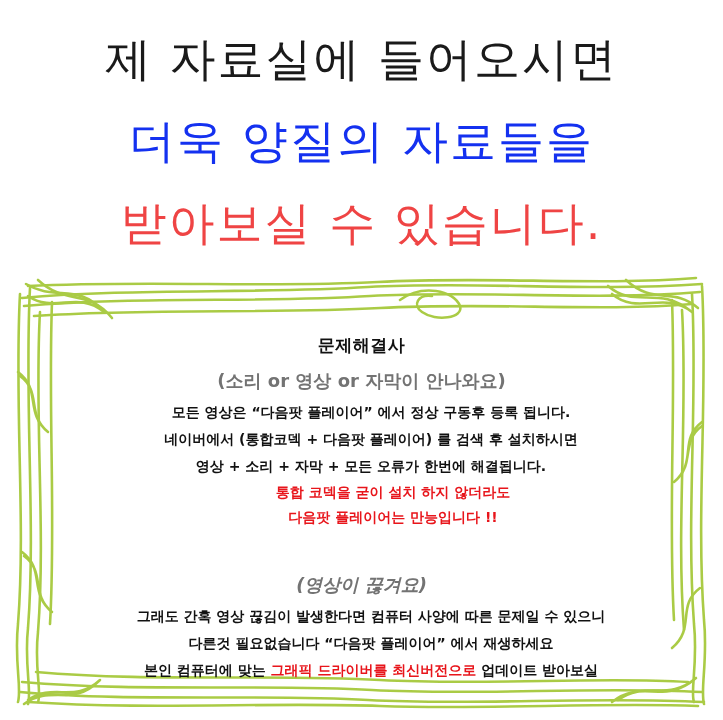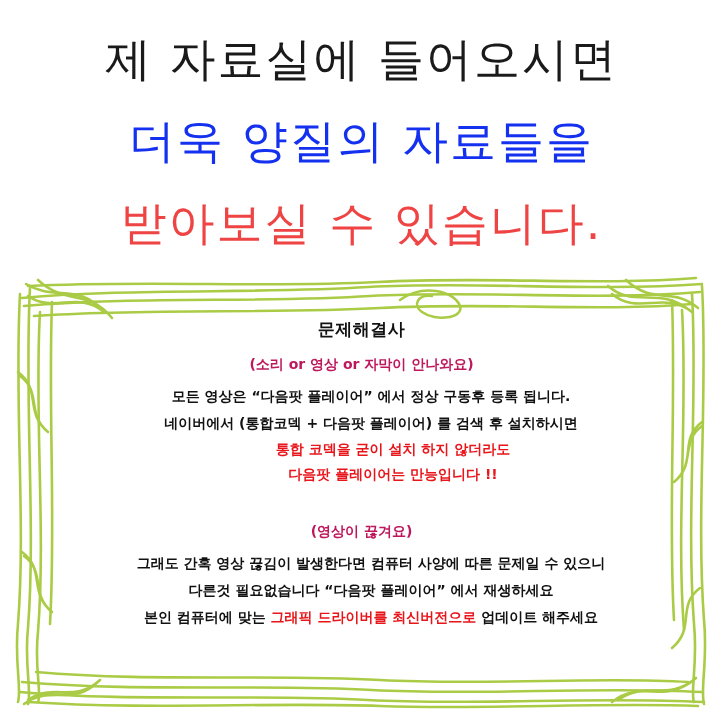--- a/index.html
+++ b/index.html
@@ -51,36 +51,36 @@
   .frame svg {
     display: block;
     width: 707px;
     height: 438px;
   }
 
   
   .content {
     position: absolute;
     left: 30px;
-    top: 316px;
+    top: 332px;
     width: 663px;
     text-align: center;
   }
   .c-title {
     font-size: 17px;
     font-weight: bold;
     color: #111111;
     line-height: 26px;
     margin-bottom: 10px;
     letter-spacing: 0.5px;
   }
   .c-sub {
-    font-size: 14px;
+    font-size: 18px;
     font-weight: bold;
-    color: #be185d;
+    color: #737373;
     line-height: 25px;
     margin-bottom: 6px;
   }
   .c-line {
     font-size: 14px;
     color: #111111;
     line-height: 27px;
     white-space: nowrap;
     font-weight: 600;
     padding-left: 19px;
@@ -91,21 +91,22 @@
     margin-left: 44px;
   }
   .c-gap {
     height: 26px;
   }
   .c-line .hl-red {
     color: #e8151b;
     text-align: right;
   }
   .sec2 {
-    margin-top: 6px;
+    margin-top: 16px;
+    font-style: italic;
   }
 </style>
 </head>
 <body>
 
 <div class="page">
 
   <div class="headline">
     <div class="headline-line l1">제 자료실에 들어오시면</div>
     <div class="headline-line l2">더욱 양질의 자료들을</div>
@@ -156,24 +157,25 @@
       </g>
     </svg>
   </div>
 
   <div class="content">
     <div class="c-title">문제해결사</div>
 
     <div class="c-sub">(소리 or 영상 or 자막이 안나와요)</div>
     <div class="c-line">모든 영상은 “다음팟 플레이어” 에서 정상 구동후 등록 됩니다.</div>
     <div class="c-line">네이버에서 (통합코덱 + 다음팟 플레이어) 를 검색 후 설치하시면</div>
+    <div class="c-line">영상 + 소리 + 자막 + 모든 오류가 한번에 해결됩니다.</div>
     <div class="c-line red">통합 코덱을 굳이 설치 하지 않더라도</div>
     <div class="c-line red">다음팟 플레이어는 만능입니다 !!</div>
 
     <div class="c-gap"></div>
 
     <div class="c-sub sec2"><span>(영상이 </span><span class="hl-red">끊겨요</span><span>)</span></div>
     <div class="c-line">그래도 간혹 영상 끊김이 발생한다면 컴퓨터 사양에 따른 문제일 수 있으니</div>
     <div class="c-line">다른것 필요없습니다  “다음팟 플레이어” 에서 재생하세요</div>
-    <div class="c-line"><span>본인 컴퓨터에 맞는 </span><span class="hl-red">그래픽 드라이버를 최신버전으로</span><span> 업데이트 해주세요</span></div>
+    <div class="c-line"><span>본인 컴퓨터에 맞는 </span><span class="hl-red">그래픽 드라이버를 최신버전으로</span><span> 업데이트 받아보실</span></div>
   </div>
 
 </div>
 
 </body></html>

